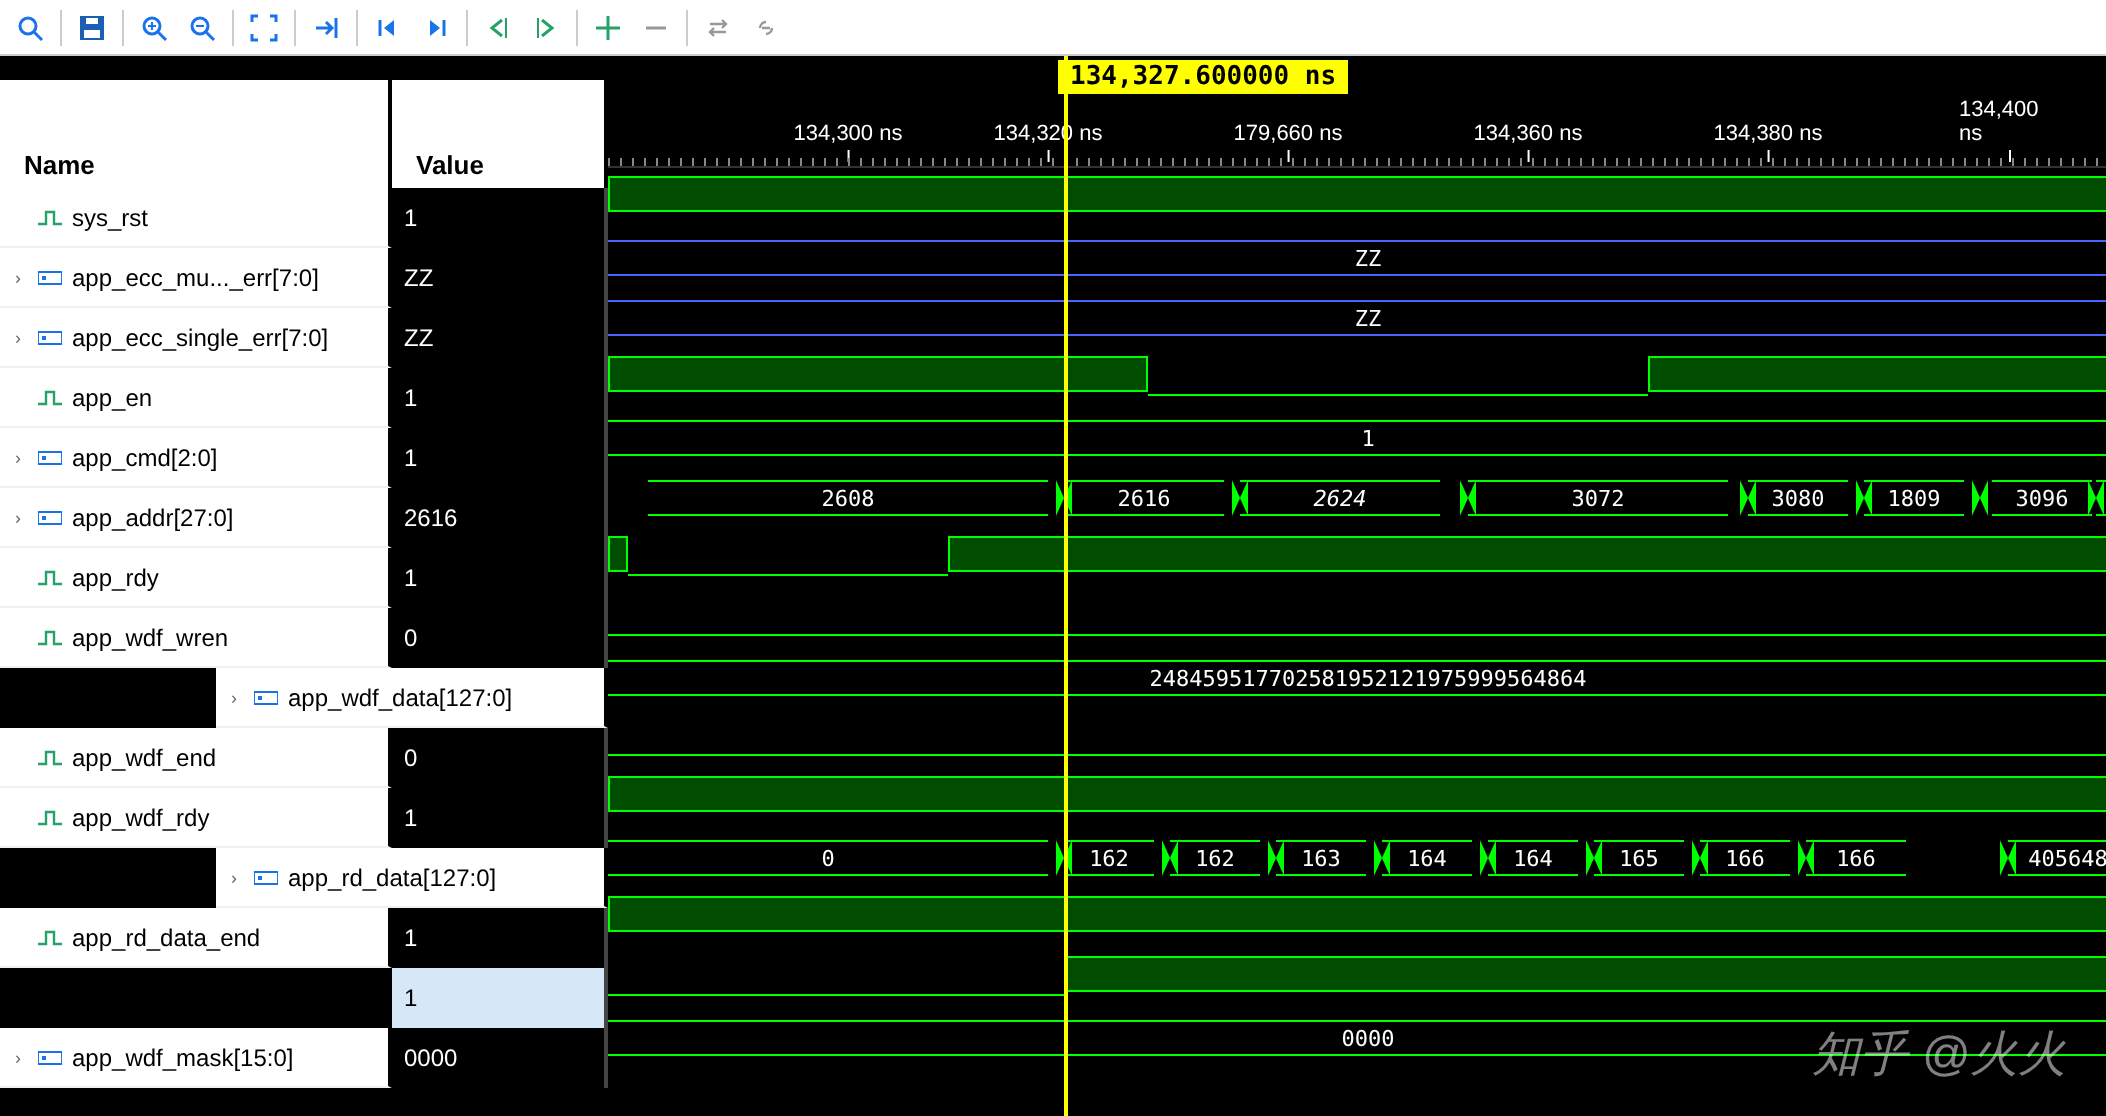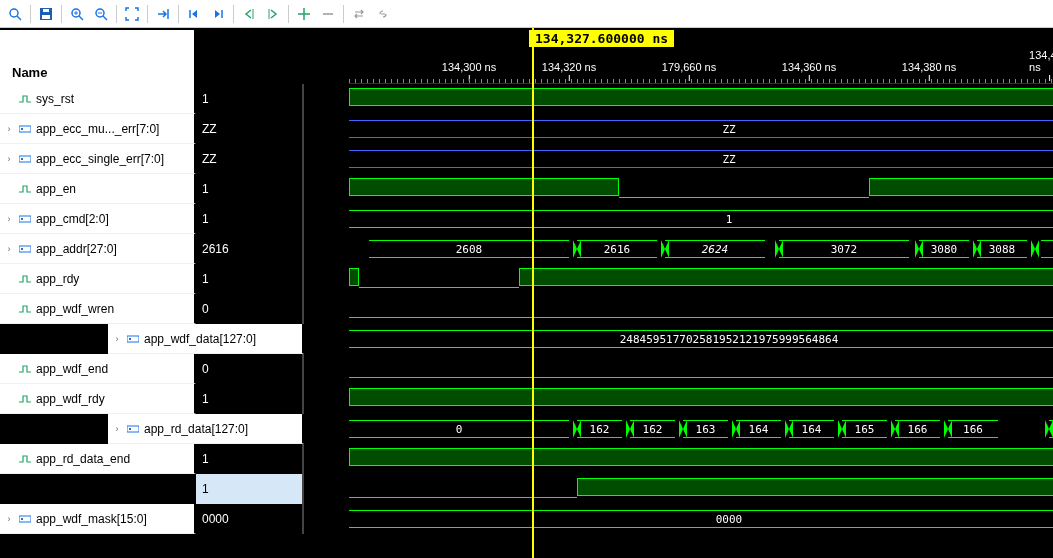--- a/index.html
+++ b/index.html
@@ -37,20 +37,21 @@
     margin: 0 2px;
   }
   .main {
     display: flex;
     height: 530px;
     background: #000;
   }
   .left-panel {
     display: flex;
     flex-direction: column;
+    margin-top: 10px;
   }
   .headers {
     display: flex;
     height: 56px;
     background: #000;
     border-bottom: 1px solid #000;
   }
   .hdr {
     background: #fff;
     height: 56px;
@@ -118,21 +119,20 @@
     display: inline-flex;
     align-items: center;
     justify-content: center;
     font-size: 10px;
   }
   .wave-panel {
     flex: 1;
     position: relative;
     background: #000;
     overflow: hidden;
-    padding-left: 45px;
   }
   .cursor-label {
     position: absolute;
     top: 2px;
     left: 225px;
     background: #ffff00;
     color: #000;
     font-family: monospace;
     font-size: 13px;
     font-weight: bold;
@@ -348,20 +348,21 @@
       <svg width="14" height="14" viewBox="0 0 14 14">
         <path d="M4 7 A3 3 0 0 1 7 4 M10 7 A3 3 0 0 1 7 10 M5 7 L9 7" fill="none" stroke="#999" stroke-width="1.2"></path>
       </svg>
     </div>
 </div>
 
 <div class="main">
   <div class="left-panel">
     <div class="headers">
       <div class="hdr" style="width:196px">Name</div>
+      <div class="hdr" style="width:108px">Value</div>
     </div>
     <div class="rows" id="signal-rows">
         <div class="row">
           <div class="name-cell">
             <span class="exp"></span>
             <span class="sig-icon">
               <svg width="12" height="10">
                 <path d="M0 8 L4 8 L4 2 L8 2 L8 8 L12 8" fill="none" stroke="#26a269" stroke-width="1.2"></path>
               </svg>
             </span>
@@ -693,21 +694,21 @@
         <div class="wave-row">
           <div class="wave-bus" style="left: 20px; width: 200px;">2608</div>
           <div class="wave-bus" style="left: 228px; width: 80px;">2616</div>
           <div class="bus-trans" style="left: 224px;"></div>
           <div class="wave-bus" style="left: 316px; width: 100px; font-style: italic;">2624</div>
           <div class="bus-trans" style="left: 312px;"></div>
           <div class="wave-bus" style="left: 430px; width: 130px;">3072</div>
           <div class="bus-trans" style="left: 426px;"></div>
           <div class="wave-bus" style="left: 570px; width: 50px;">3080</div>
           <div class="bus-trans" style="left: 566px;"></div>
-          <div class="wave-bus" style="left: 628px; width: 50px;">3088</div>
+          <div class="wave-bus" style="left: 628px; width: 50px;">1809</div>
           <div class="bus-trans" style="left: 624px;"></div>
           <div class="wave-bus" style="left: 692px; width: 50px;">3096</div>
           <div class="bus-trans" style="left: 682px;"></div>
           <div class="wave-bus" style="left: 744px; width: 20px;">3</div>
           <div class="bus-trans" style="left: 740px;"></div>
         </div>
         <div class="wave-row">
           <div class="wave-signal" style="left: 0px; width: 10px; top: 4px; height: 18px; background: rgb(0, 77, 0);"></div>
           <div class="wave-signal low" style="left: 10px; width: 160px;"></div>
           <div class="wave-signal" style="left: 170px; width: 590px; top: 4px; height: 18px; background: rgb(0, 77, 0);"></div>
@@ -749,14 +750,15 @@
           <div class="wave-signal" style="left: 0px; width: 760px; top: 4px; height: 18px; background: rgb(0, 77, 0);"></div>
         </div>
         <div class="wave-row">
           <div class="wave-signal low" style="left: 0px; width: 228px;"></div>
           <div class="wave-signal" style="left: 228px; width: 532px; top: 4px; height: 18px; background: rgb(0, 77, 0);"></div>
         </div>
         <div class="wave-row">
           <div class="wave-bus" style="left: 0px; width: 760px;">0000</div>
         </div>
       </div>
+    <div class="watermark">知乎 @火火</div>
   </div>
 </div>
 
 </body></html>

